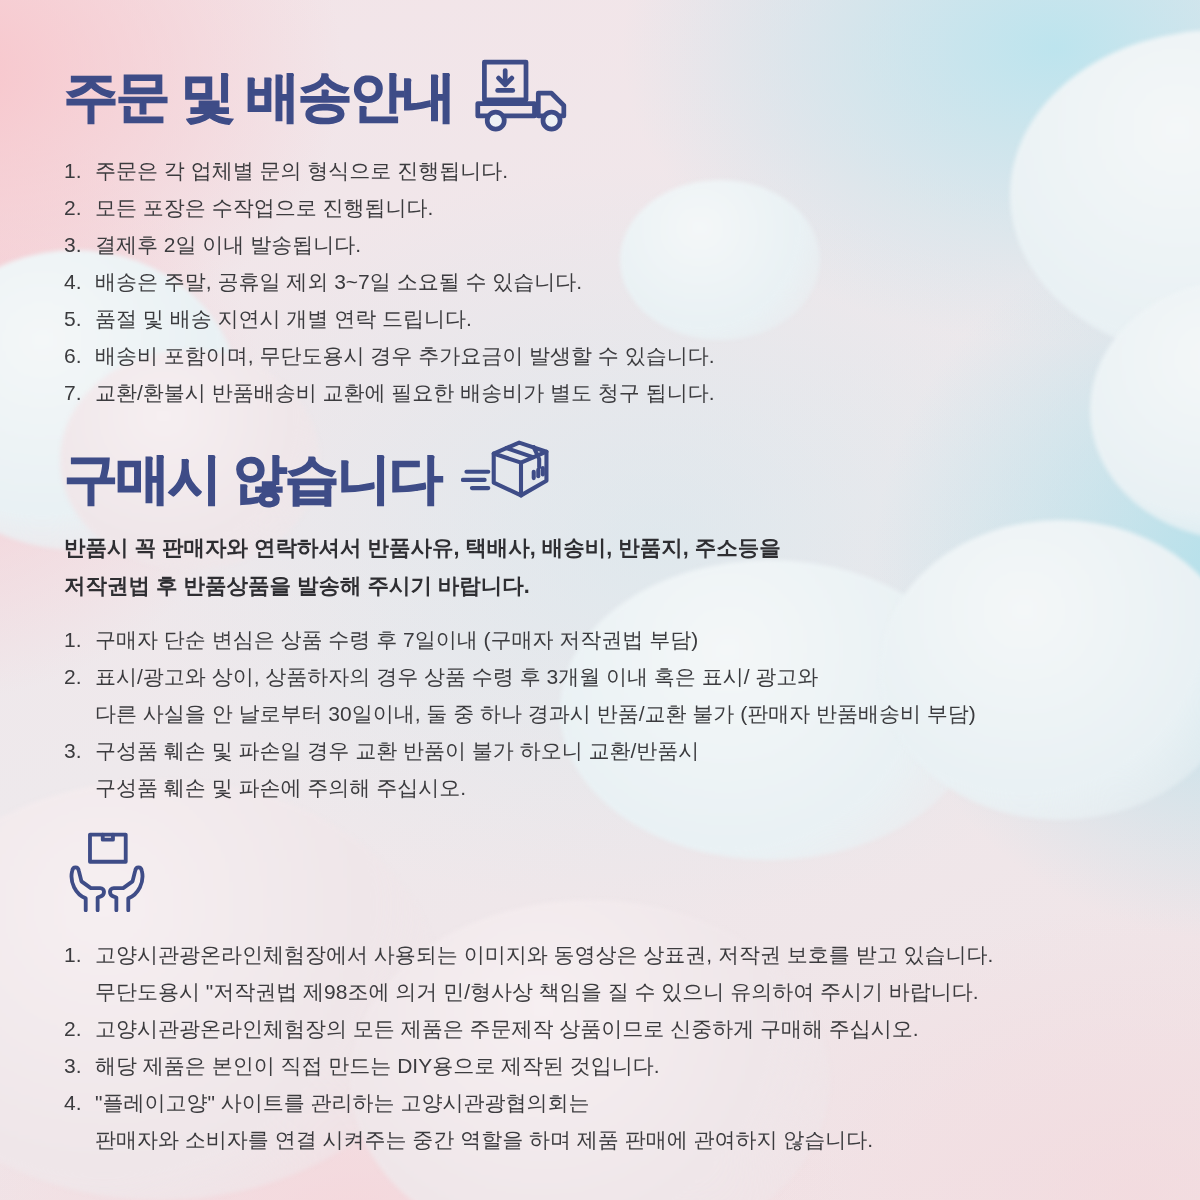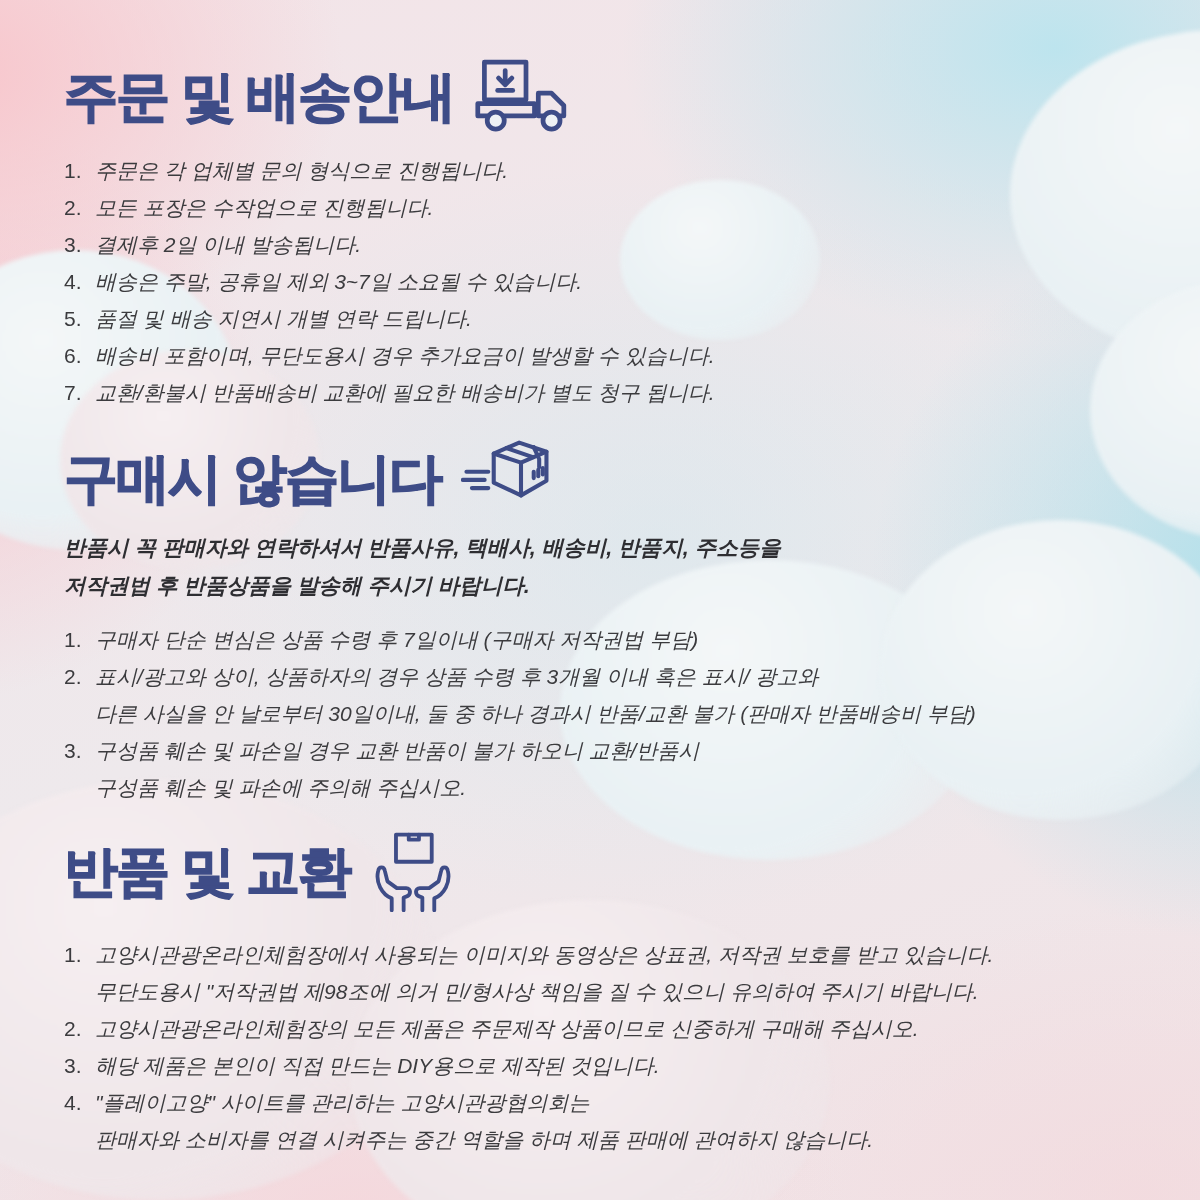--- a/index.html
+++ b/index.html
@@ -23,21 +23,21 @@
   .title-row{display:flex;align-items:center;gap:20px;}
   .title{
     font-size:54px;font-weight:800;letter-spacing:-2px;color:#3e4c87;
     -webkit-text-stroke:1.5px #3e4c87;
   }
   .ticon{flex:0 0 auto;}
   .list{margin-top:16px;}
   .item{display:flex;font-size:21px;line-height:37px;color:#3b3b3e;}
   .num{flex:0 0 31px;}
   .txt{flex:1;}
-  .ln{display:block;font-style:italic;}
+  .ln{display:block;}
   .intro{margin-top:8px;font-size:21.5px;line-height:38px;font-weight:700;color:#2e2e32;}
   .sec{margin-top:26px;}
   svg{display:block;}
 </style>
 </head>
 <body>
 
 <div class="canvas">
 
   <div class="cloud c-light" style="left:1010px;top:30px;width:420px;height:330px;"></div>
@@ -151,21 +151,20 @@
       <div class="item">
           <span class="num">3.</span>
           <span class="txt">
             <span class="ln">구성품 훼손 및 파손일 경우 교환 반품이 불가 하오니 교환/반품시</span>
             <span class="ln">구성품 훼손 및 파손에 주의해 주십시오.</span>
           </span>
         </div>
     </div>
 
     <div class="sec title-row">
-      <span class="title">반품 및 교환</span>
       <span class="ticon">
         <svg width="86" height="80" viewBox="0 0 100 94" fill="none" stroke="#3E4C87" stroke-width="4.5" stroke-linecap="round" stroke-linejoin="round">
           <rect x="30" y="3" width="42" height="32"></rect>
           <polyline points="45,3 45,9 57,9 57,3"></polyline>
           <path d="M25,92 V78 C13,73 6,59 9,46 C10,40 16,40 17,46 L20,58 L31,66 H42 C48,66 48,74 42,76 L39,77 V92"></path>
           <path d="M75,92 V78 C87,73 94,59 91,46 C90,40 84,40 83,46 L80,58 L69,66 H58 C52,66 52,74 58,76 L61,77 V92"></path>
         </svg>
       </span>
     </div>
     <div class="list" style="margin-top:24px;">

